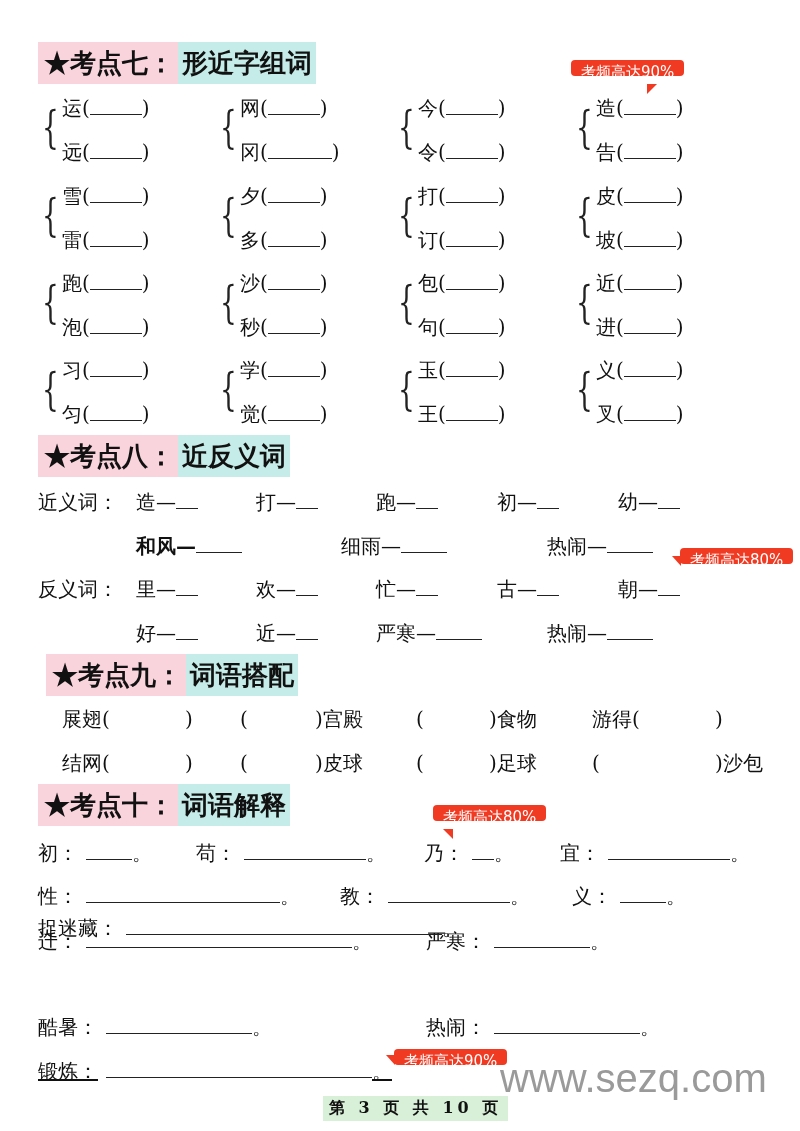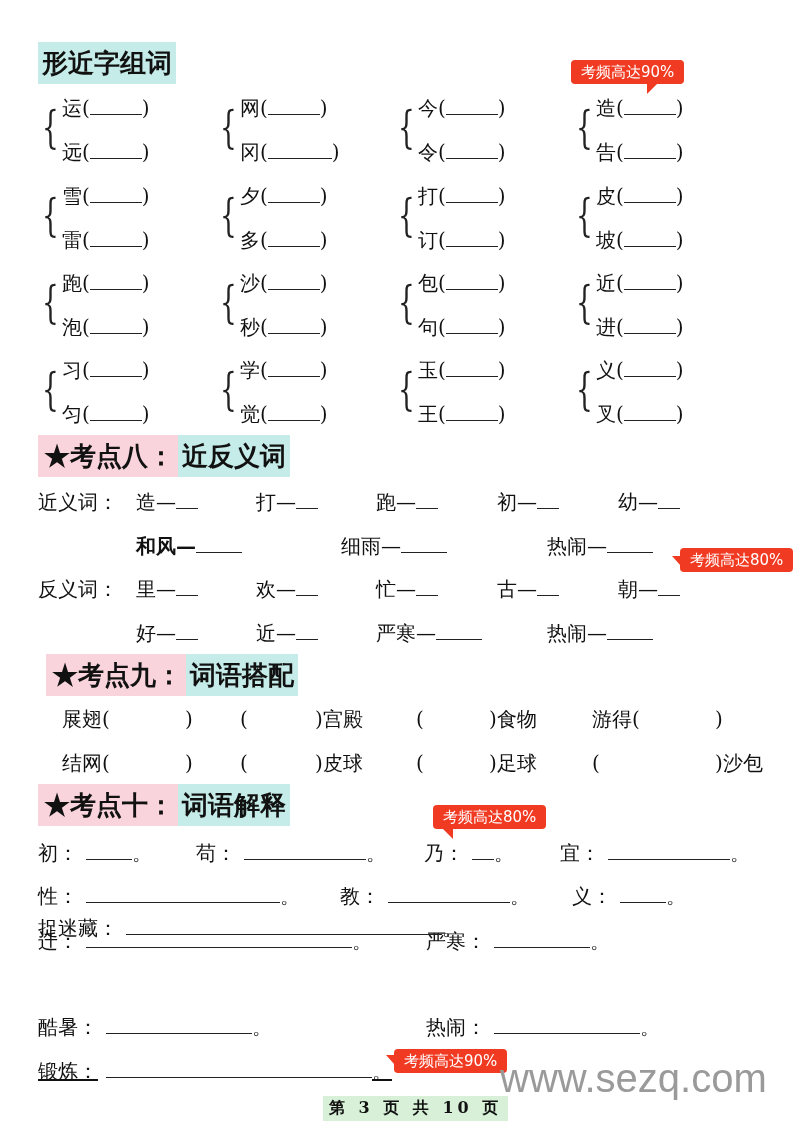--- a/index.html
+++ b/index.html
@@ -3,32 +3,33 @@
 <meta charset="utf-8">
 <style>
   html, body { margin:0; padding:0; background:#fff; }
   body { width:800px; height:1131px; position:relative; overflow:hidden;
          font-family:"DejaVu Serif","Liberation Serif",serif; color:#111; }
   .abs { position:absolute; white-space:nowrap; }
   .hdr { position:absolute; height:42px; display:flex; font-weight:bold; font-size:26px; line-height:42px; }
   .hdr .pink { background:#f9d4dc; padding:0 4px 0 6px; }
   .hdr .teal { background:#c5ece8; padding:0 4px; }
   .badge { position:absolute; background:#f03a22; color:#fff; font-family:"DejaVu Sans","Liberation Sans",sans-serif;
-           font-size:15px; line-height:24px; height:24px; padding:0 10px; border-radius:4px; }
+           font-size:15px; line-height:24px; height:16px; padding:0 10px; border-radius:4px; }
   .badge .tail { position:absolute; width:0; height:0; }
   .t { font-size:20px; line-height:26px; }
   .brace { position:absolute; font-size:44px; line-height:44px; font-family:"DejaVu Serif",serif; color:#222; transform:scaleX(0.6); transform-origin:left center; }
   .blank { display:inline-block; border-bottom:1.5px solid #222; height:18px; vertical-align:baseline; }
   .wm { position:absolute; font-family:"Liberation Sans",sans-serif; font-size:40px; color:#9a9a9a; }
   .footer { position:absolute; background:#d8f0d8; font-size:16px; font-weight:bold; padding:2px 6px; letter-spacing:4px; }
 </style>
 </head>
 <body>
 
 <div class="hdr" style="left:38px;top:42px;">
+  <span class="pink">★考点七：</span>
   <span class="teal">形近字组词</span>
 </div>
 
 <div class="badge" style="left:571px;top:60px;">
   <span>考频高达90%</span>
   <span class="tail" style="left:76px;top:24px;border-top:10px solid #f03a22;border-right:10px solid transparent;"></span>
 </div>
 
 <div id="grid">
     <div class="brace" style="left: 42px; top: 106px;">{</div>

